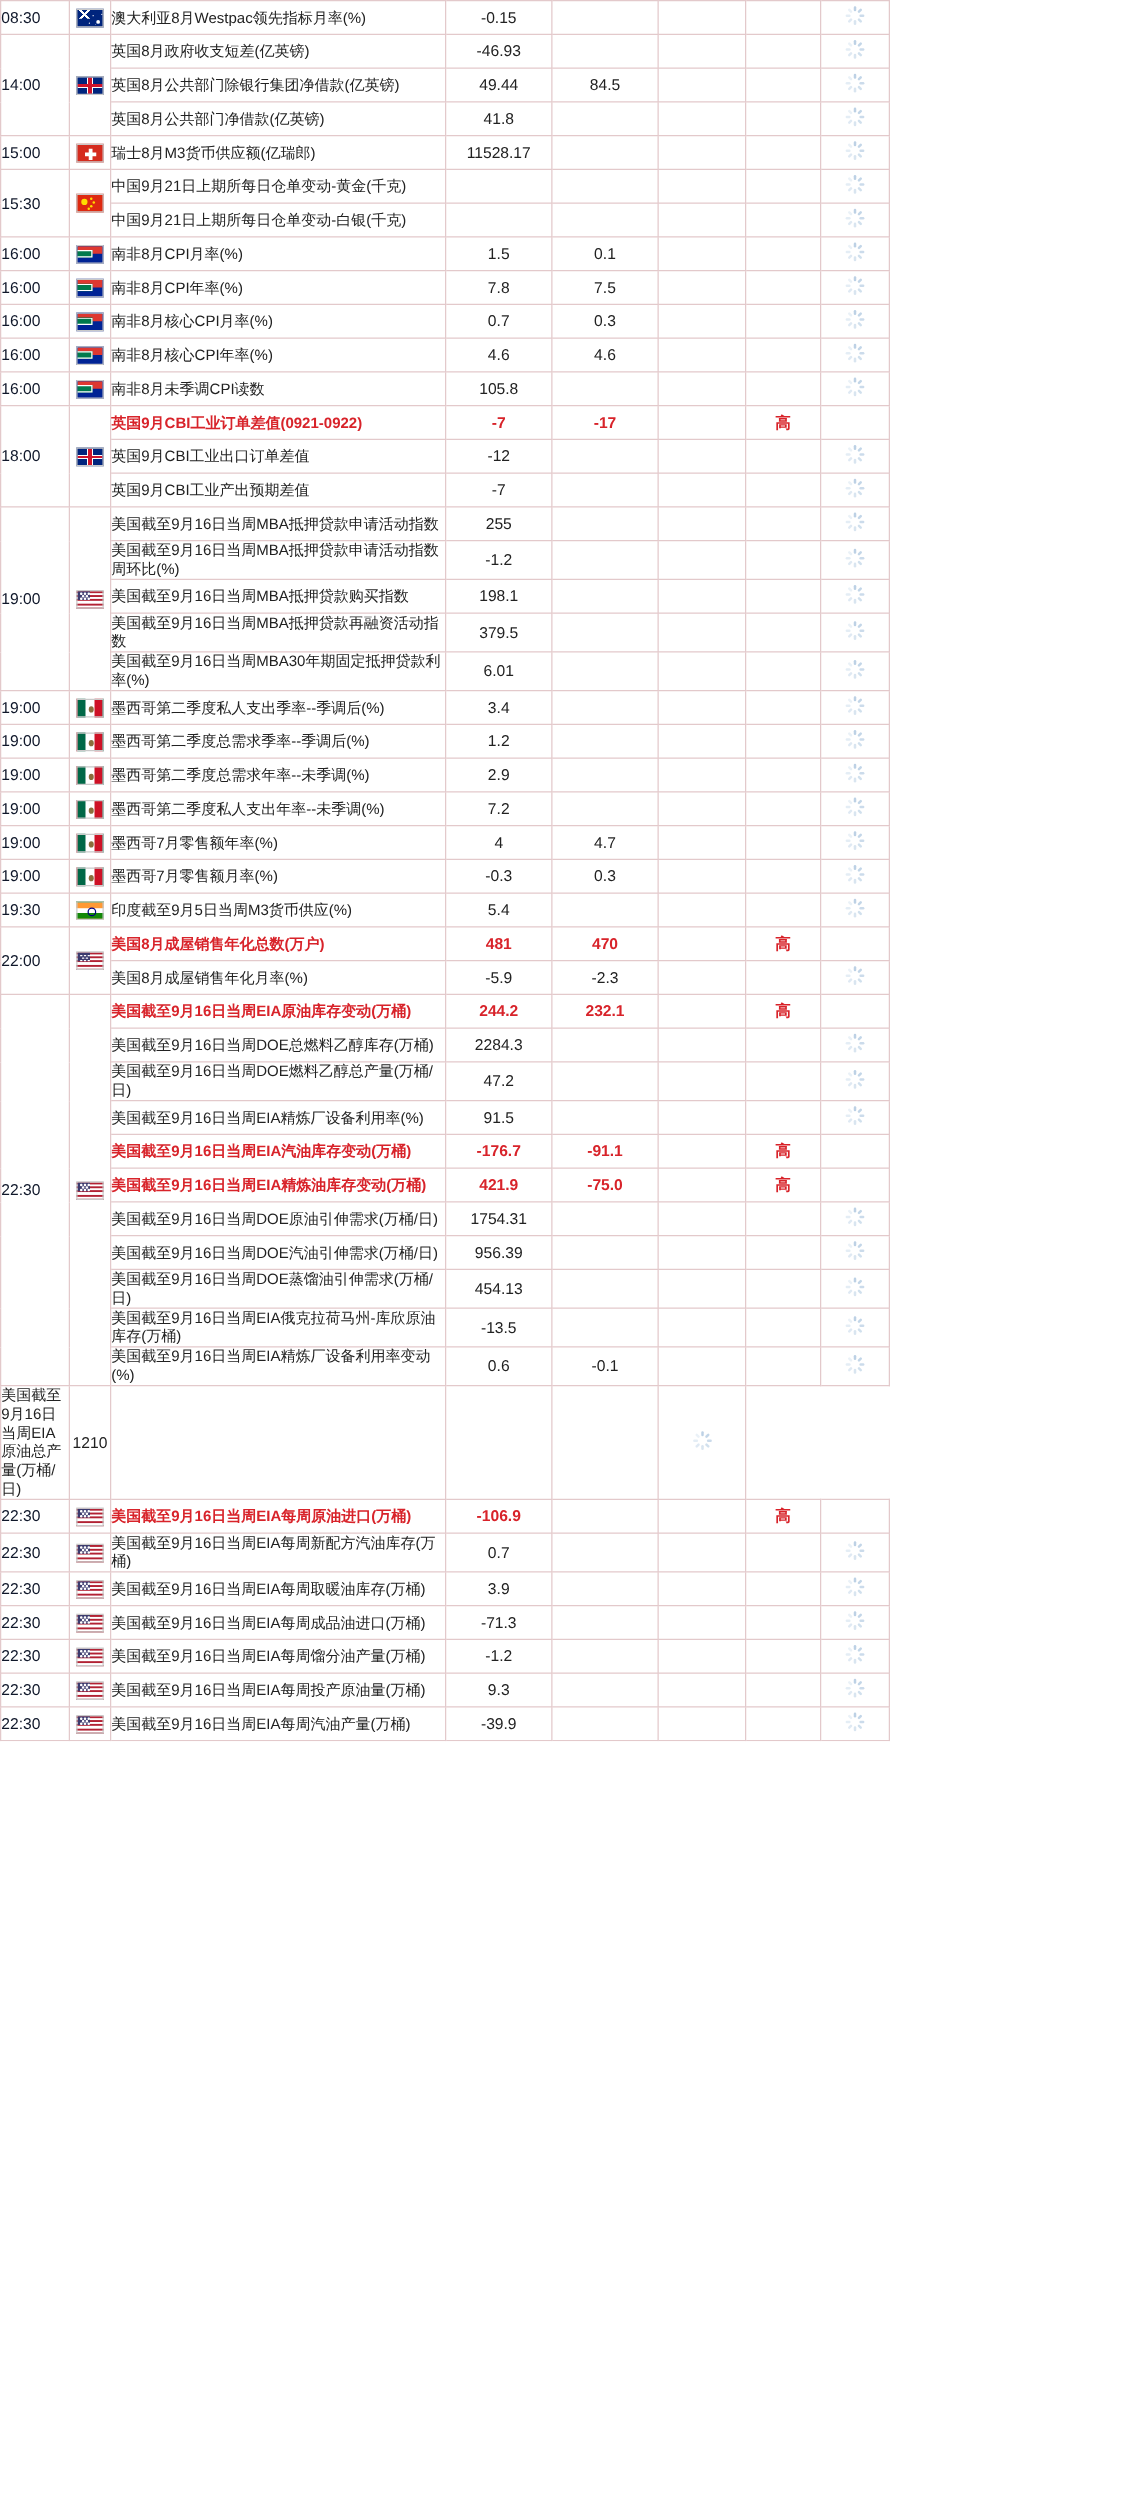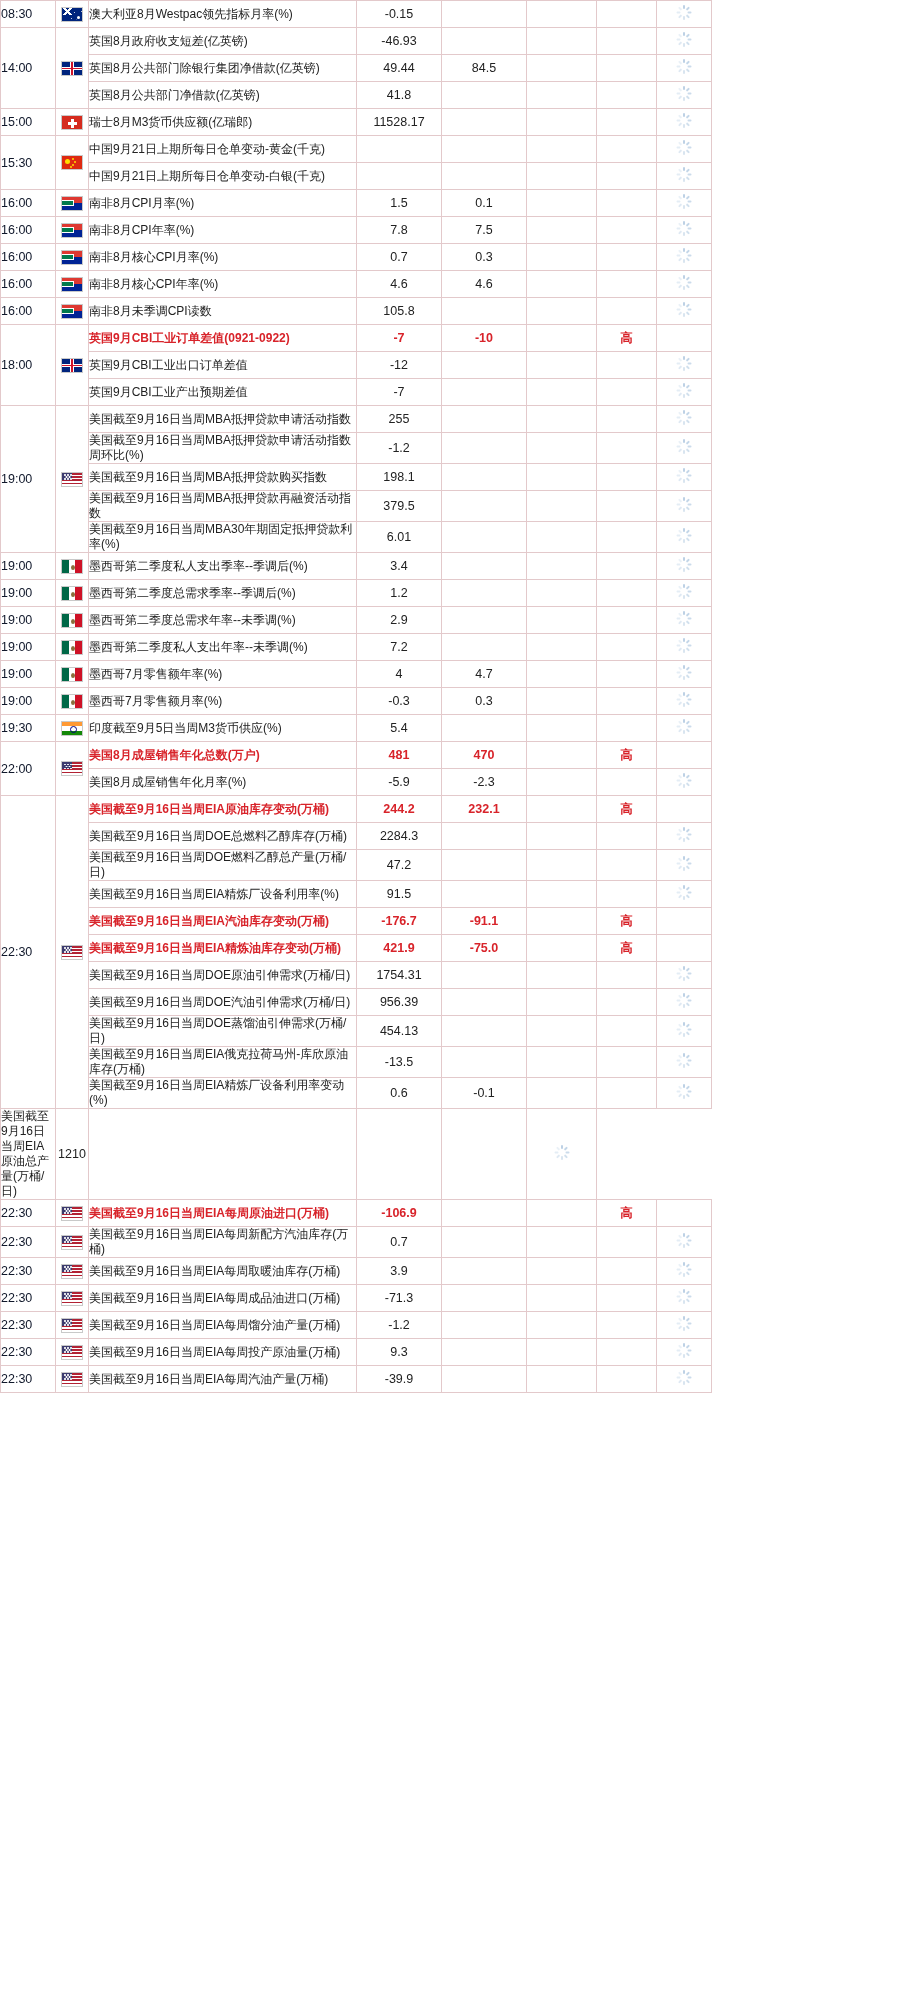--- a/index.html
+++ b/index.html
@@ -299,21 +299,21 @@
         <td class="num"></td>
         <td class="num"></td>
         <td class="imp"></td>
         <td class="end"><span class="spinner"><i></i><i></i><i></i><i></i><i></i><i></i><i></i><i></i></span></td>
       </tr>
       <tr class="hi">
         <td class="time" rowspan="3">18:00</td>
         <td class="flag" rowspan="3"><span class="flag-ico f-gb"></span></td>
         <td class="event">英国9月CBI工业订单差值(0921-0922)</td>
         <td class="num">-7</td>
-        <td class="num">-10</td>
+        <td class="num">-17</td>
         <td class="num"></td>
         <td class="imp">高</td>
         <td class="end"></td>
       </tr>
       <tr>
         <td class="event">英国9月CBI工业出口订单差值</td>
         <td class="num">-12</td>
         <td class="num"></td>
         <td class="num"></td>
         <td class="imp"></td>

